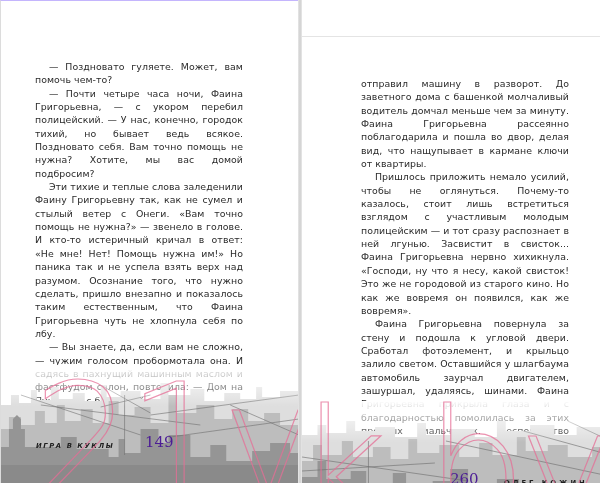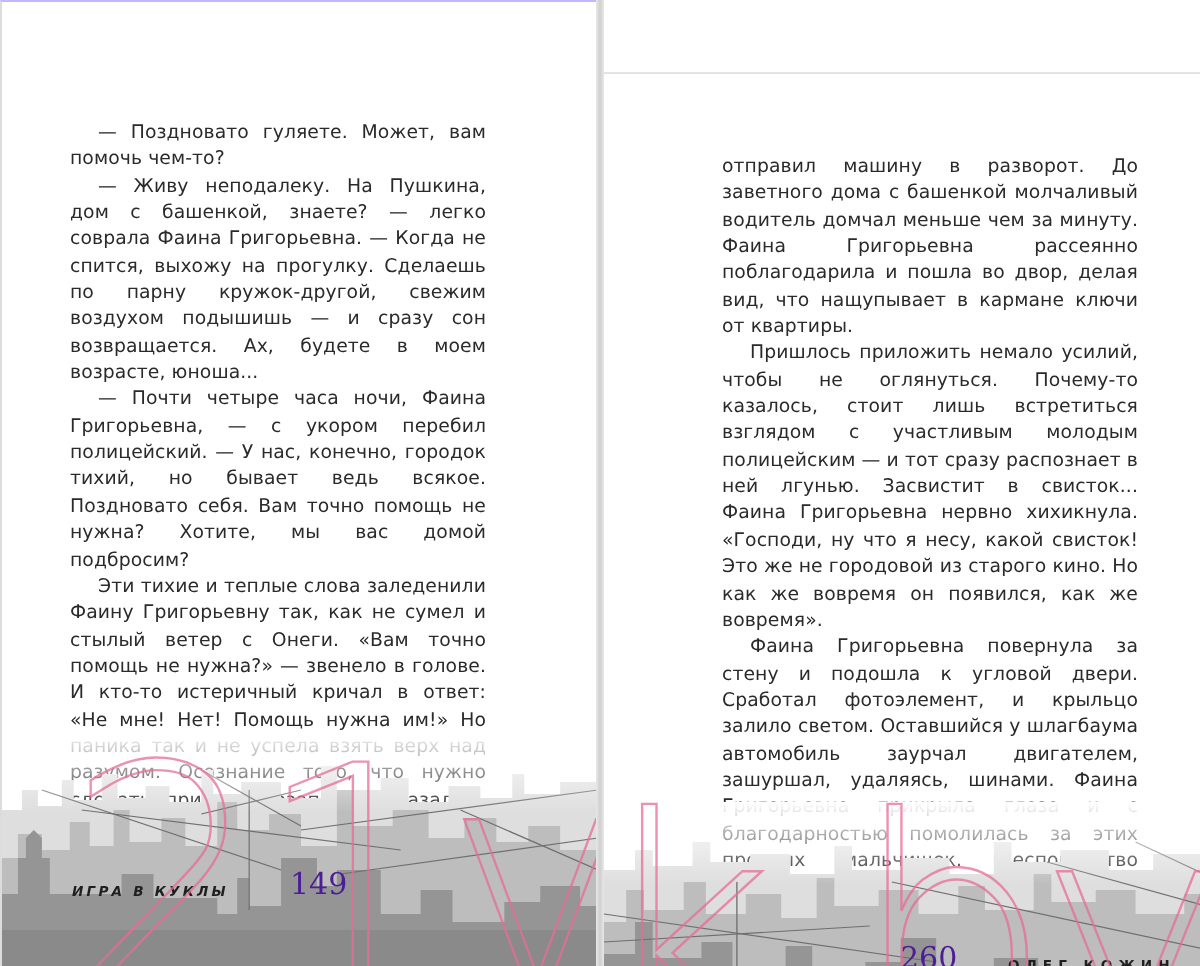--- a/index.html
+++ b/index.html
@@ -49,21 +49,20 @@
   }
 </style>
 </head>
 <body>
 
 <div class="spread">
 
   <div class="page left">
     <div class="text">
       <p>— Поздновато гуляете. Может, вам помочь чем-то?</p>
-      <p>— Живу неподалеку. На Пушкина, дом с башенкой, знаете? — легко соврала Фаина Григорьевна. — Когда не спится, выхожу на прогулку. Сделаешь по парну кружок-другой, свежим воздухом подышишь — и сразу сон возвращается. Ах, будете в моем возрасте, юноша...</p>
       <p>— Почти четыре часа ночи, Фаина Григорьевна, — с укором перебил полицейский. — У нас, конечно, городок тихий, но бывает ведь всякое. Поздновато себя. Вам точно помощь не нужна? Хотите, мы вас домой подбросим?</p>
       <p>Эти тихие и теплые слова заледенили Фаину Григорьевну так, как не сумел и стылый ветер с Онеги. «Вам точно помощь не нужна?» — звенело в голове. И кто-то истеричный кричал в ответ: «Не мне! Нет! Помощь нужна им!» Но паника так и не успела взять верх над разумом. Осознание того, что нужно сделать, пришло внезапно и показалось таким естественным, что Фаина Григорьевна чуть не хлопнула себя по лбу.</p>
       <p>— Вы знаете, да, если вам не сложно, — чужим голосом пробормотала она. И садясь в пахнущий машинным маслом и фастфудом салон, повторила: — Дом на Пушкина, с башенкой, знаете?</p>
 
     </div>
 
     <div class="skyline">
       <svg viewBox="0 0 299 118" preserveAspectRatio="none">
         <defs>
           <linearGradient id="fadeL" x1="0" y1="0" x2="0" y2="1">

